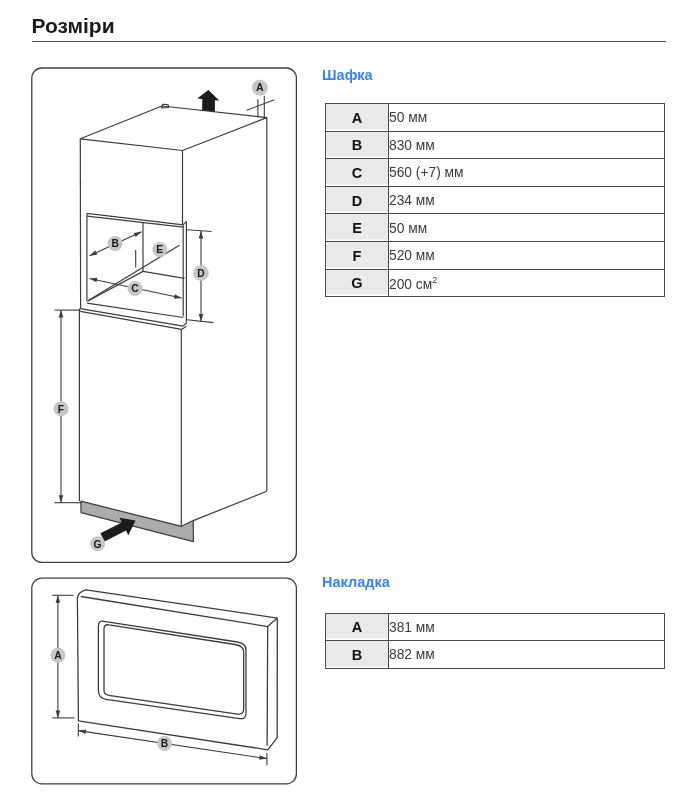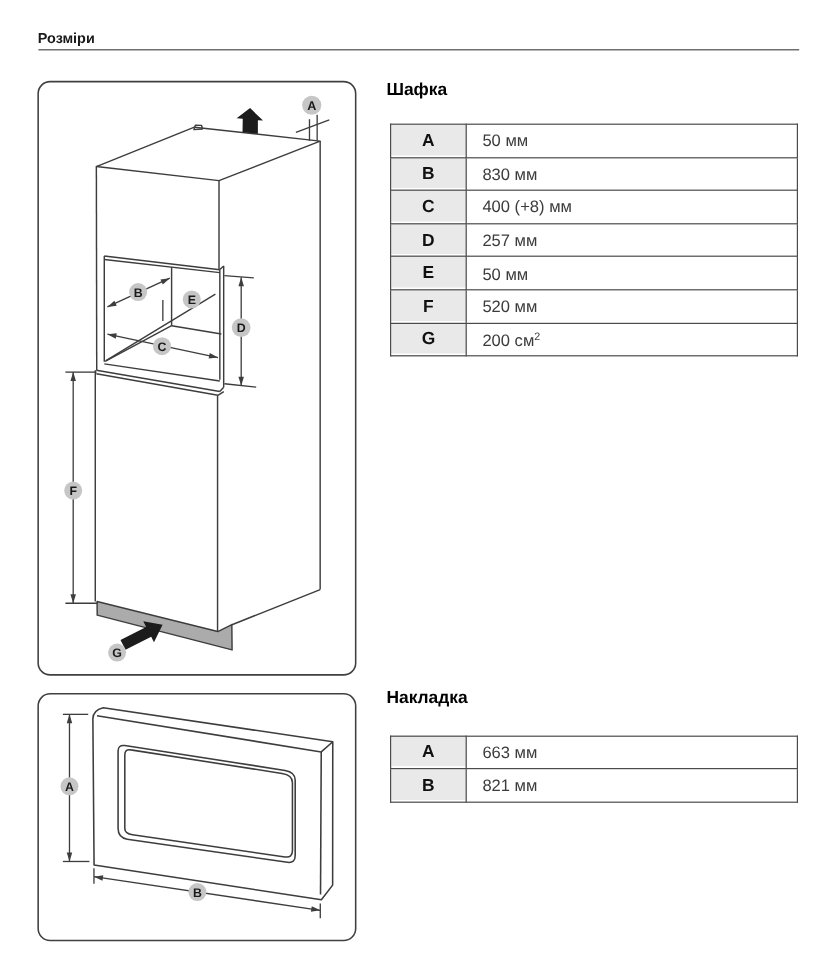--- a/index.html
+++ b/index.html
@@ -1,71 +1,71 @@
 <!DOCTYPE html>
 <html><head><meta charset="utf-8">
 <style>
 * { margin:0; padding:0; box-sizing:border-box; }
 html,body { width:694px; height:800px; background:#ffffff; font-family:"Liberation Sans",sans-serif; }
-#title { position:absolute; left:31.5px; top:13.5px; font-size:12px; font-weight:bold; color:#1a1a1a;margin-top:11px; }
+#title { position:absolute; left:31.5px; top:13.5px; font-size:21px; font-weight:bold; color:#1a1a1a; }
 #rule { position:absolute; left:31.5px; top:40.8px; width:634.5px; height:1.4px; background:#4d4d4d; }
-.h2 { position:absolute; font-size:14.5px; font-weight:bold; color:#000000; }
+.h2 { position:absolute; font-size:14.5px; font-weight:bold; color:#3b82f6; }
 table { position:absolute; left:325px; width:339.6px; border-collapse:collapse; table-layout:fixed; }
 td { border:1.4px solid #4b4b4b; height:27.6px; font-size:13.8px; vertical-align:middle; padding-top:1px; }
 td.l { width:63px; background:#e9e9e9; font-weight:bold; text-align:center; color:#111; font-size:14.5px; box-shadow: inset 0 -1.4px 0 0 #fff; }
-td.v { padding-left:13px; color:#3c3c3c; }
+td.v { padding-left:0; color:#3c3c3c; }
 sup { font-size:9px; vertical-align:super; }
 svg { position:absolute; left:0; top:0; }
 </style></head>
 <body>
 <div id="title">Розміри</div>
 <div id="rule"></div>
 <div class="h2" style="left:322px;top:66.6px;">Шафка</div>
 <div class="h2" style="left:322px;top:574.3px;">Накладка</div>
 <table style="top:103.0px">
     <tbody>
       <tr>
         <td class="l">A</td>
         <td class="v">50 мм</td>
       </tr>
       <tr>
         <td class="l">B</td>
         <td class="v">830 мм</td>
       </tr>
       <tr>
         <td class="l">C</td>
-        <td class="v">400 (+8) мм</td>
+        <td class="v">560 (+7) мм</td>
       </tr>
       <tr>
         <td class="l">D</td>
-        <td class="v">257 мм</td>
+        <td class="v">234 мм</td>
       </tr>
       <tr>
         <td class="l">E</td>
         <td class="v">50 мм</td>
       </tr>
       <tr>
         <td class="l">F</td>
         <td class="v">520 мм</td>
       </tr>
       <tr>
         <td class="l">G</td>
         <td class="v">200 см<sup>2</sup></td>
       </tr>
     </tbody>
   </table>
 <table style="top:612.5px">
     <tbody>
       <tr>
         <td class="l">A</td>
-        <td class="v">663 мм</td>
+        <td class="v">381 мм</td>
       </tr>
       <tr>
         <td class="l">B</td>
-        <td class="v">821 мм</td>
+        <td class="v">882 мм</td>
       </tr>
     </tbody>
   </table>
 <svg width="694" height="800" viewBox="0 0 694 800">
 <rect x="31.8" y="68" width="264.6" height="494.4" rx="10" fill="none" stroke="#404040" stroke-width="1.3"></rect>
 <rect x="31.8" y="578.2" width="264.6" height="205.6" rx="10" fill="none" stroke="#404040" stroke-width="1.3"></rect>
 <g fill="none" stroke="#3d3d3d" stroke-width="1.2" stroke-linejoin="round">
 <path d="M80.3,138.8 L162,106 L266.8,117.6 L182.5,150.5 Z"></path>
 <path d="M161.6,108 L162.8,104.3 L168,104.5 L168.7,107.5 Z"></path>
 <path d="M80.3,138.8 L80.6,308.6"></path>

